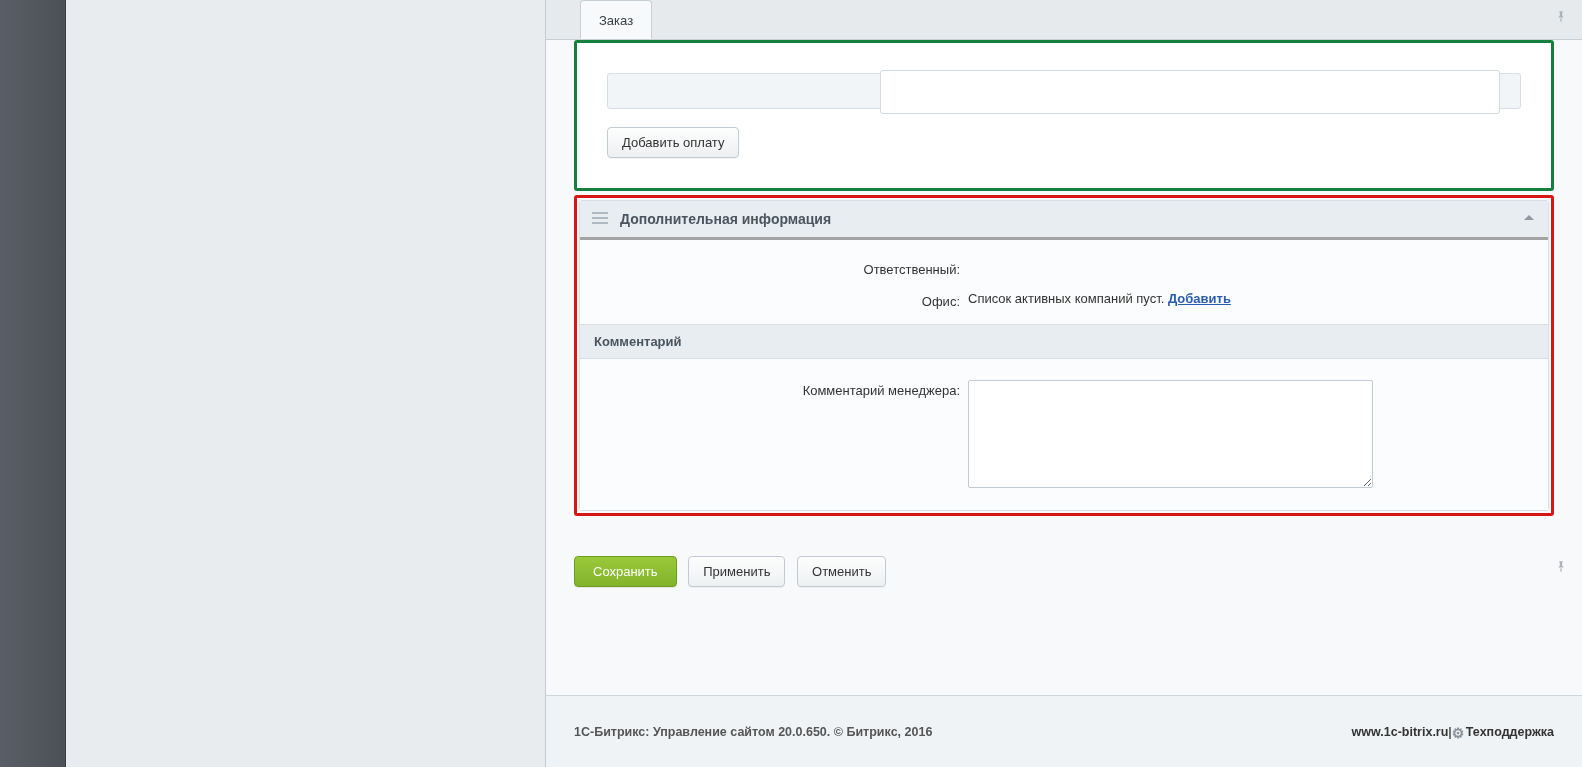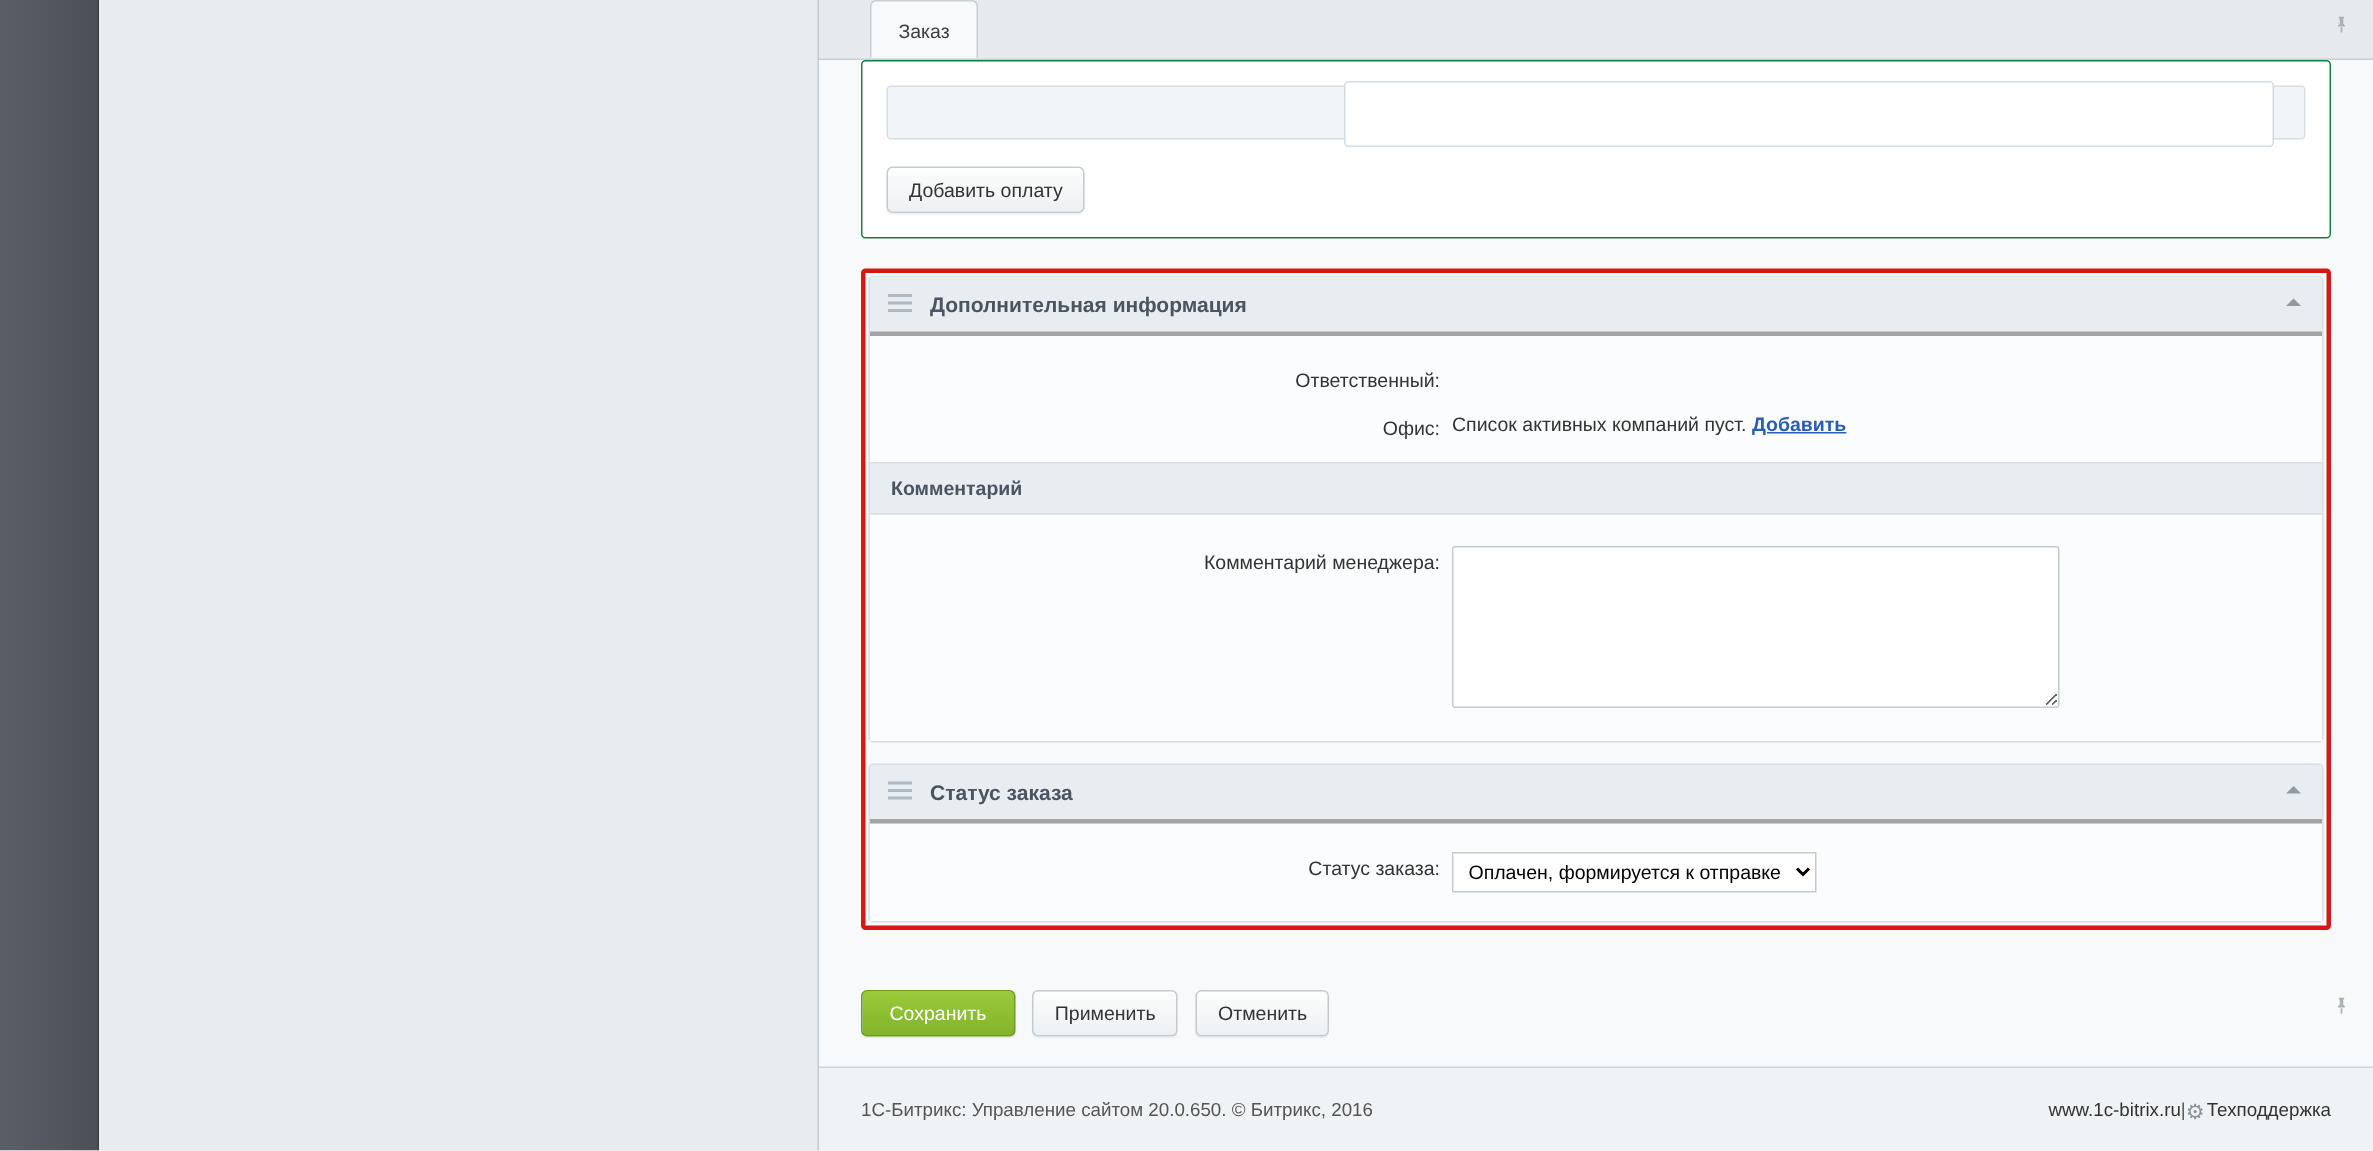--- a/index.html
+++ b/index.html
@@ -61,24 +61,24 @@
   }
   .pin-top { top: 10px; }
   .main-scroll {
     position: absolute;
     left: 0; right: 0; top: 40px; bottom: 74px;
     overflow: hidden;
     padding: 0 28px;
   }
   .card {
     background: #fff;
-    border: 1px solid #15803d;
-    border-radius: 3px;
-    padding: 16px;
-    margin-bottom: 20px;
+    border: 3px solid #15803d;
+    border-radius: 3px;
+    padding: 30px;
+    margin-bottom: 4px;
   }
   .prev-block {
     background: #f2f5f7;
     border: 1px solid #d7dee3;
     border-radius: 3px;
     margin: 0 0 18px 0;
     height: 36px;
     position: relative;
   }
   .prev-block .inner {
@@ -212,29 +212,30 @@
   .action-row .pin-bottom {
     position: absolute;
     right: 14px; top: 22px;
     color: #a9b2b9;
     font-size: 16px;
     cursor: pointer;
   }
   .footer {
     position: absolute;
     left: 0; right: 0; bottom: 0;
-    height: 56px;
+    height: 72px;
     border-top: 1px solid #cfd6db;
     background: #f0f3f5;
     padding: 0 28px;
     display: flex;
     align-items: center;
     justify-content: space-between;
     font-size: 12.5px;
     color: #555;
+    font-weight: bold;
   }
   .footer-right { display: flex; align-items: center; }
   .footer-link { color: #333; cursor: pointer; }
   .gear {
     width: 14px; height: 14px;
     display: inline-block;
     position: relative;
     color: #8a939b;
   }
   .gear::before {
@@ -304,41 +305,20 @@
           <div class="form-row">
             <div class="form-label">Комментарий менеджера:</div>
             <div class="form-value">
               <textarea class="manager-comment" style=""></textarea>
             </div>
           </div>
 
         </div>
       </div>
 
-      <div class="section">
-        <div class="section-head">
-          <span class="drag-handle">
-              <span></span>
-              <span></span>
-              <span></span>
-            </span>
-          <span>Статус заказа</span>
-          <span class="collapse-arrow"></span>
-        </div>
-        <div class="section-body">
-          <div class="form-row">
-            <div class="form-label" style="flex:0 0 370px;">Статус заказа:</div>
-            <div class="form-value">
-              <select class="select-status">
-                <option selected="">Оплачен, формируется к отправке</option>
-              </select>
-            </div>
-          </div>
-        </div>
-      </div>
 
     </div>
 
     <div class="action-row" style="padding-left:0;padding-right:0;">
       <span class="btn-green">Сохранить</span>
       <span class="btn-gray" style="margin-left:8px;">Применить</span>
       <span class="btn-gray" style="margin-left:8px;">Отменить</span>
       <span class="pin-bottom pp" style="position:absolute;right:-14px;top:22px;">
         <svg viewBox="0 0 24 24" fill="#a9b2b9">
             <path d="M14 4v6l2 2v1H8v-1l2-2V4H9V2h6v2h-1zM11 14v6h2v-6h-2z"></path>

